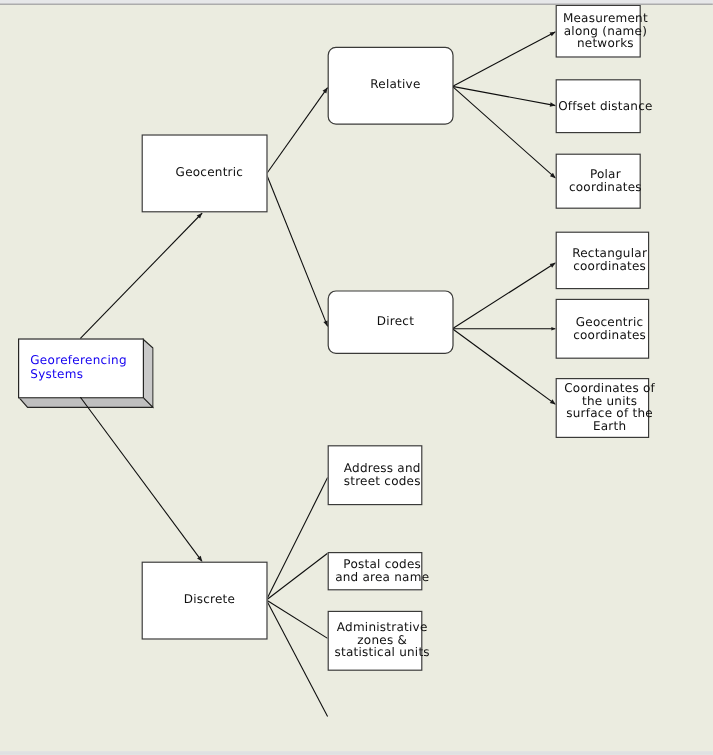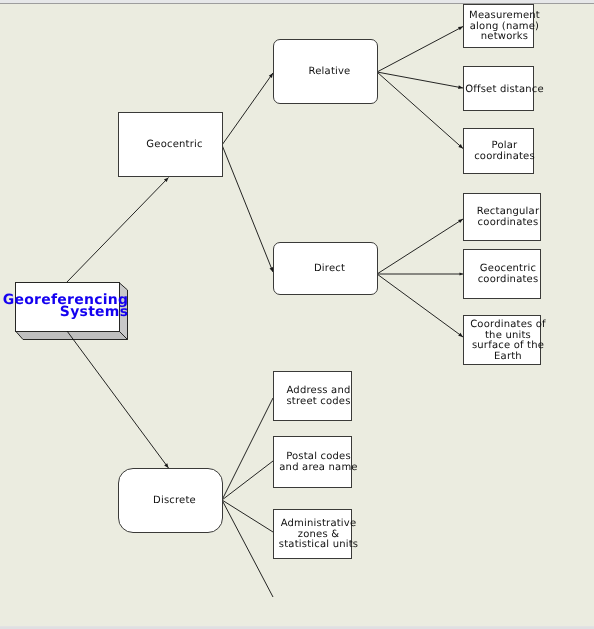--- a/index.html
+++ b/index.html
@@ -23,22 +23,22 @@
   .leaf .lbl{margin-left:6px;}
   .mid{font-size:10px;}
   .mid .lbl{margin-left:4px;margin-top:0px;}
   .rounded{border-radius:7px;border:1.5px solid #3a3a38;}
 
   
   #root3d{position:absolute;left:15px;top:282px;width:113px;height:59px;z-index:1;}
   #root3d .face{position:absolute;left:0;top:0;width:105px;height:50px;background:#ffffff;
       border:1px solid #262624;box-sizing:border-box;z-index:3;}
   #root3d .lbl{position:absolute;left:50%;top:50%;transform:translate(-50%,-50%);
-      color:#1400f0;font-weight:bold;font-size:14px;line-height:11.8px;
-      letter-spacing:0.25px;white-space:nowrap;text-align:right;margin-top:0px;margin-left:-2px;}
+      color:#1400f0;font-weight:normal;font-size:10px;line-height:11.8px;
+      letter-spacing:0.25px;white-space:nowrap;text-align:left;margin-top:0px;margin-left:-2px;}
 </style>
 </head>
 <body>
 
 <div id="canvas">
 
   <svg class="edges" width="594" height="629" viewBox="0 0 594 629">
     <g stroke="#0d0d0d" stroke-width="0.9" fill="none" shape-rendering="geometricPrecision">
       <path d="M67,282 L168.5,177.5"></path>
       <path d="M67,331 L168.5,468"></path>
@@ -80,21 +80,21 @@
         <div>Systems</div>
       </div>
     </div>
   </div>
 
   <div class="node mid" style="left:118px;top:112px;width:105px;height:65px;">
     <div class="lbl">
       <div>Geocentric</div>
     </div>
   </div>
-  <div class="node mid" style="left:118px;top:468px;width:105px;height:65px;border-radius:15px;">
+  <div class="node mid" style="left:118px;top:468px;width:105px;height:65px;">
     <div class="lbl">
       <div>Discrete</div>
     </div>
   </div>
 
   <div class="node mid rounded" style="left:273px;top:39px;width:105px;height:65px;padding-left:17px;">
     <div class="lbl">
       <div>Relative</div>
     </div>
   </div>
@@ -143,21 +143,21 @@
       <div>Earth</div>
     </div>
   </div>
 
   <div class="node leaf" style="left:273px;top:371px;width:79px;height:50px;">
     <div class="lbl">
       <div>Address and</div>
       <div>street codes</div>
     </div>
   </div>
-  <div class="node leaf" style="left:273px;top:436px;width:79px;height:52px;">
+  <div class="node leaf" style="left:273px;top:460px;width:79px;height:32px;">
     <div class="lbl">
       <div>Postal codes</div>
       <div>and area name</div>
     </div>
   </div>
   <div class="node leaf" style="left:273px;top:509px;width:79px;height:50px;">
     <div class="lbl">
       <div>Administrative</div>
       <div>zones &amp;</div>
       <div>statistical units</div>

